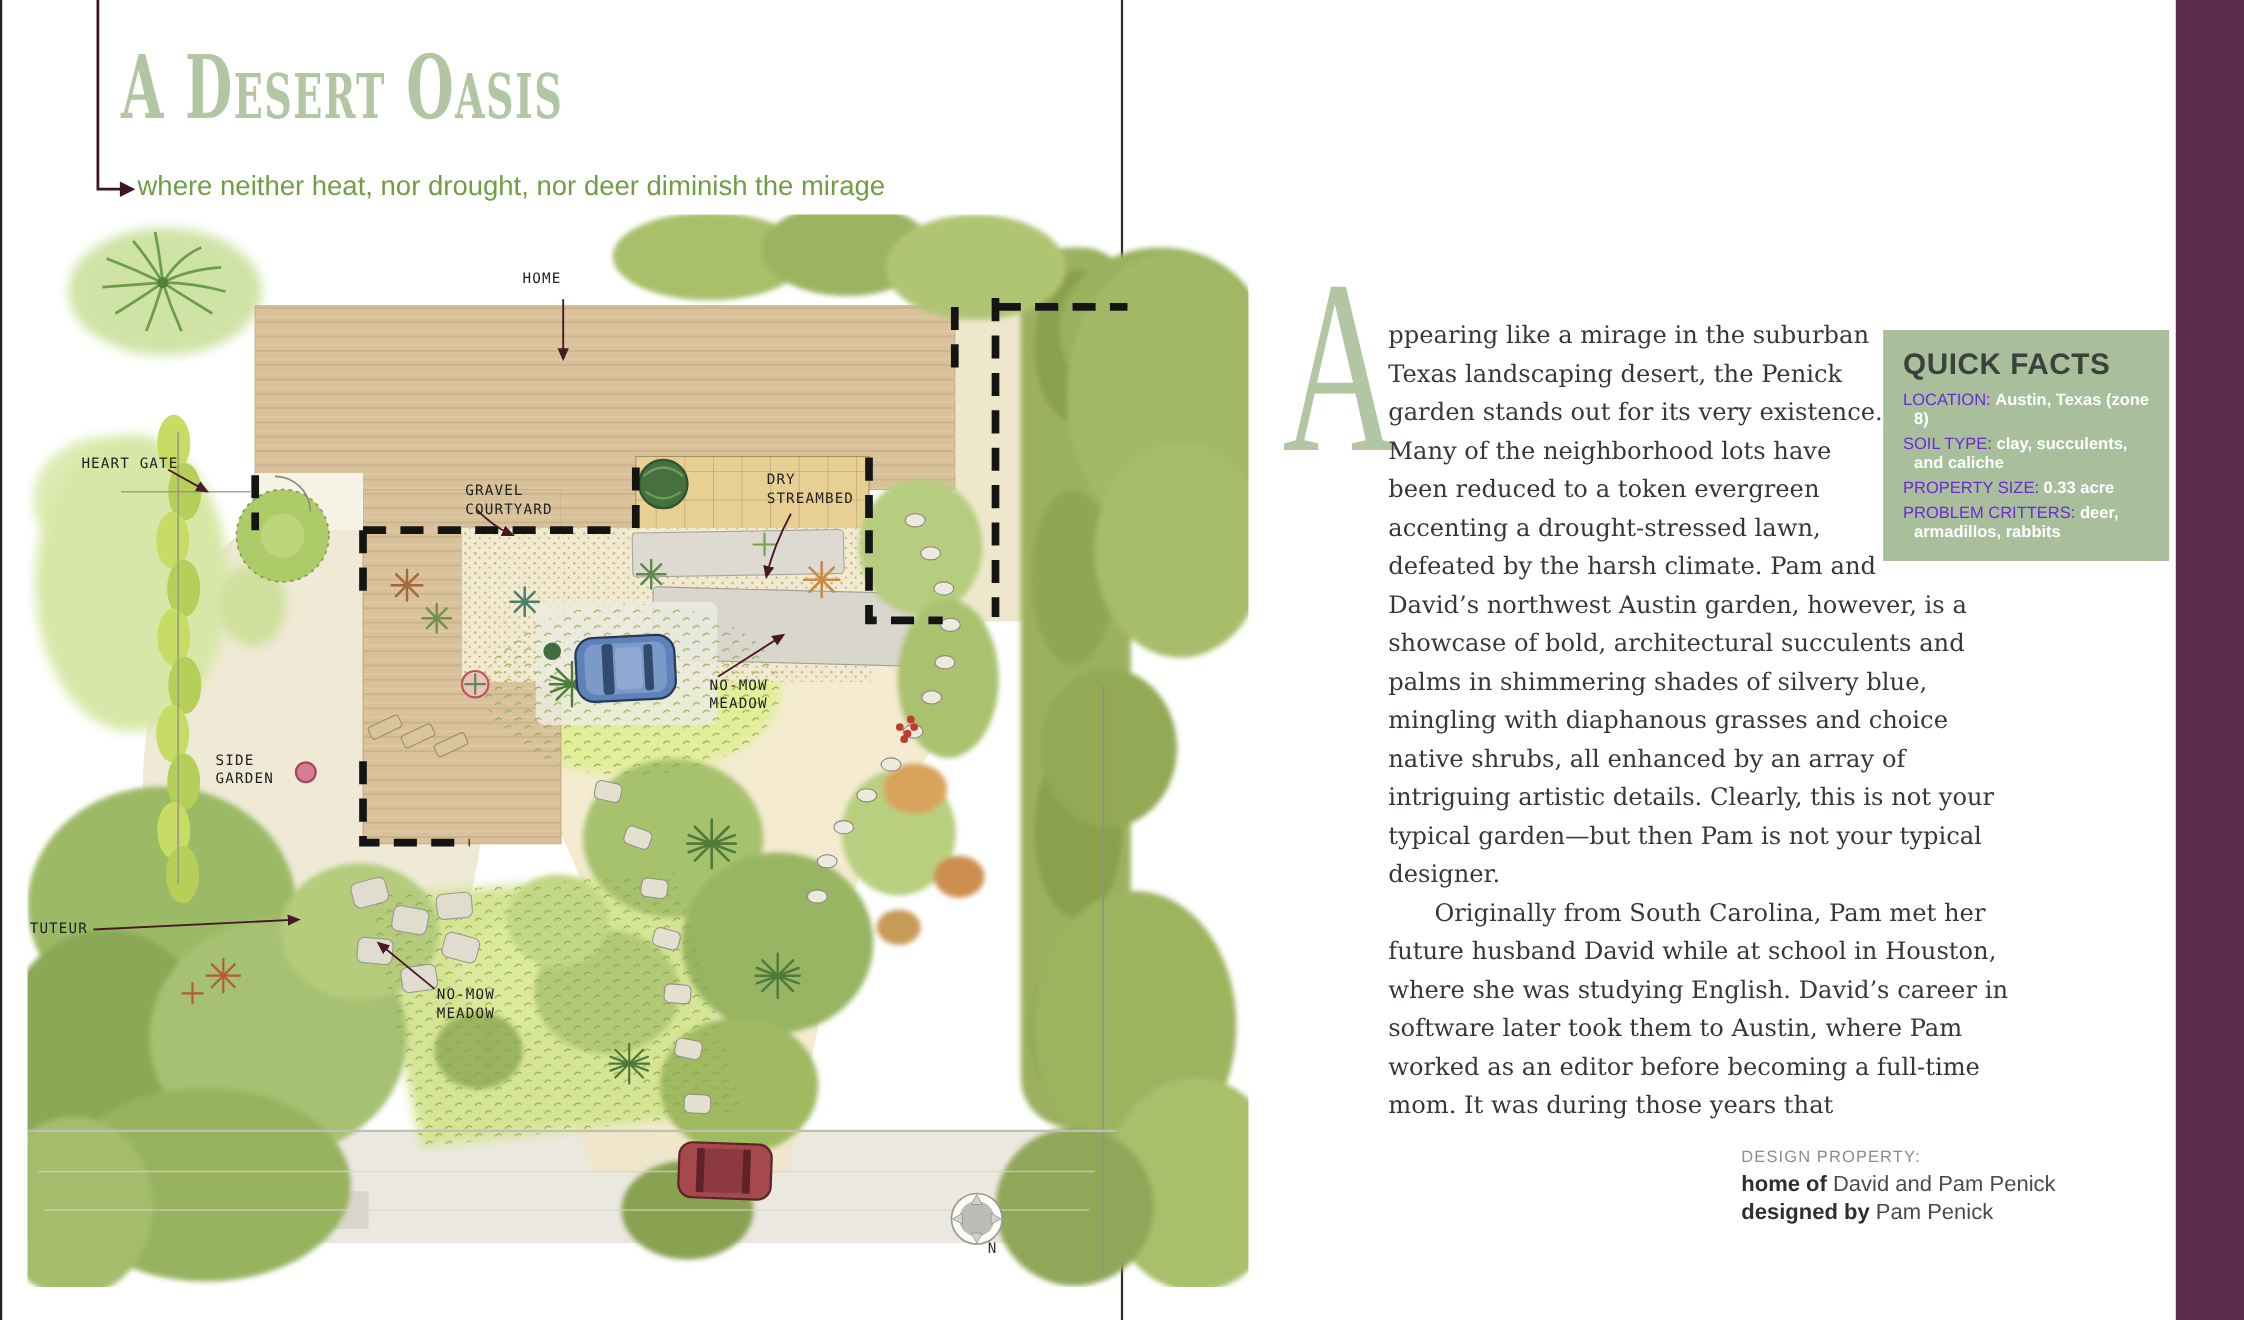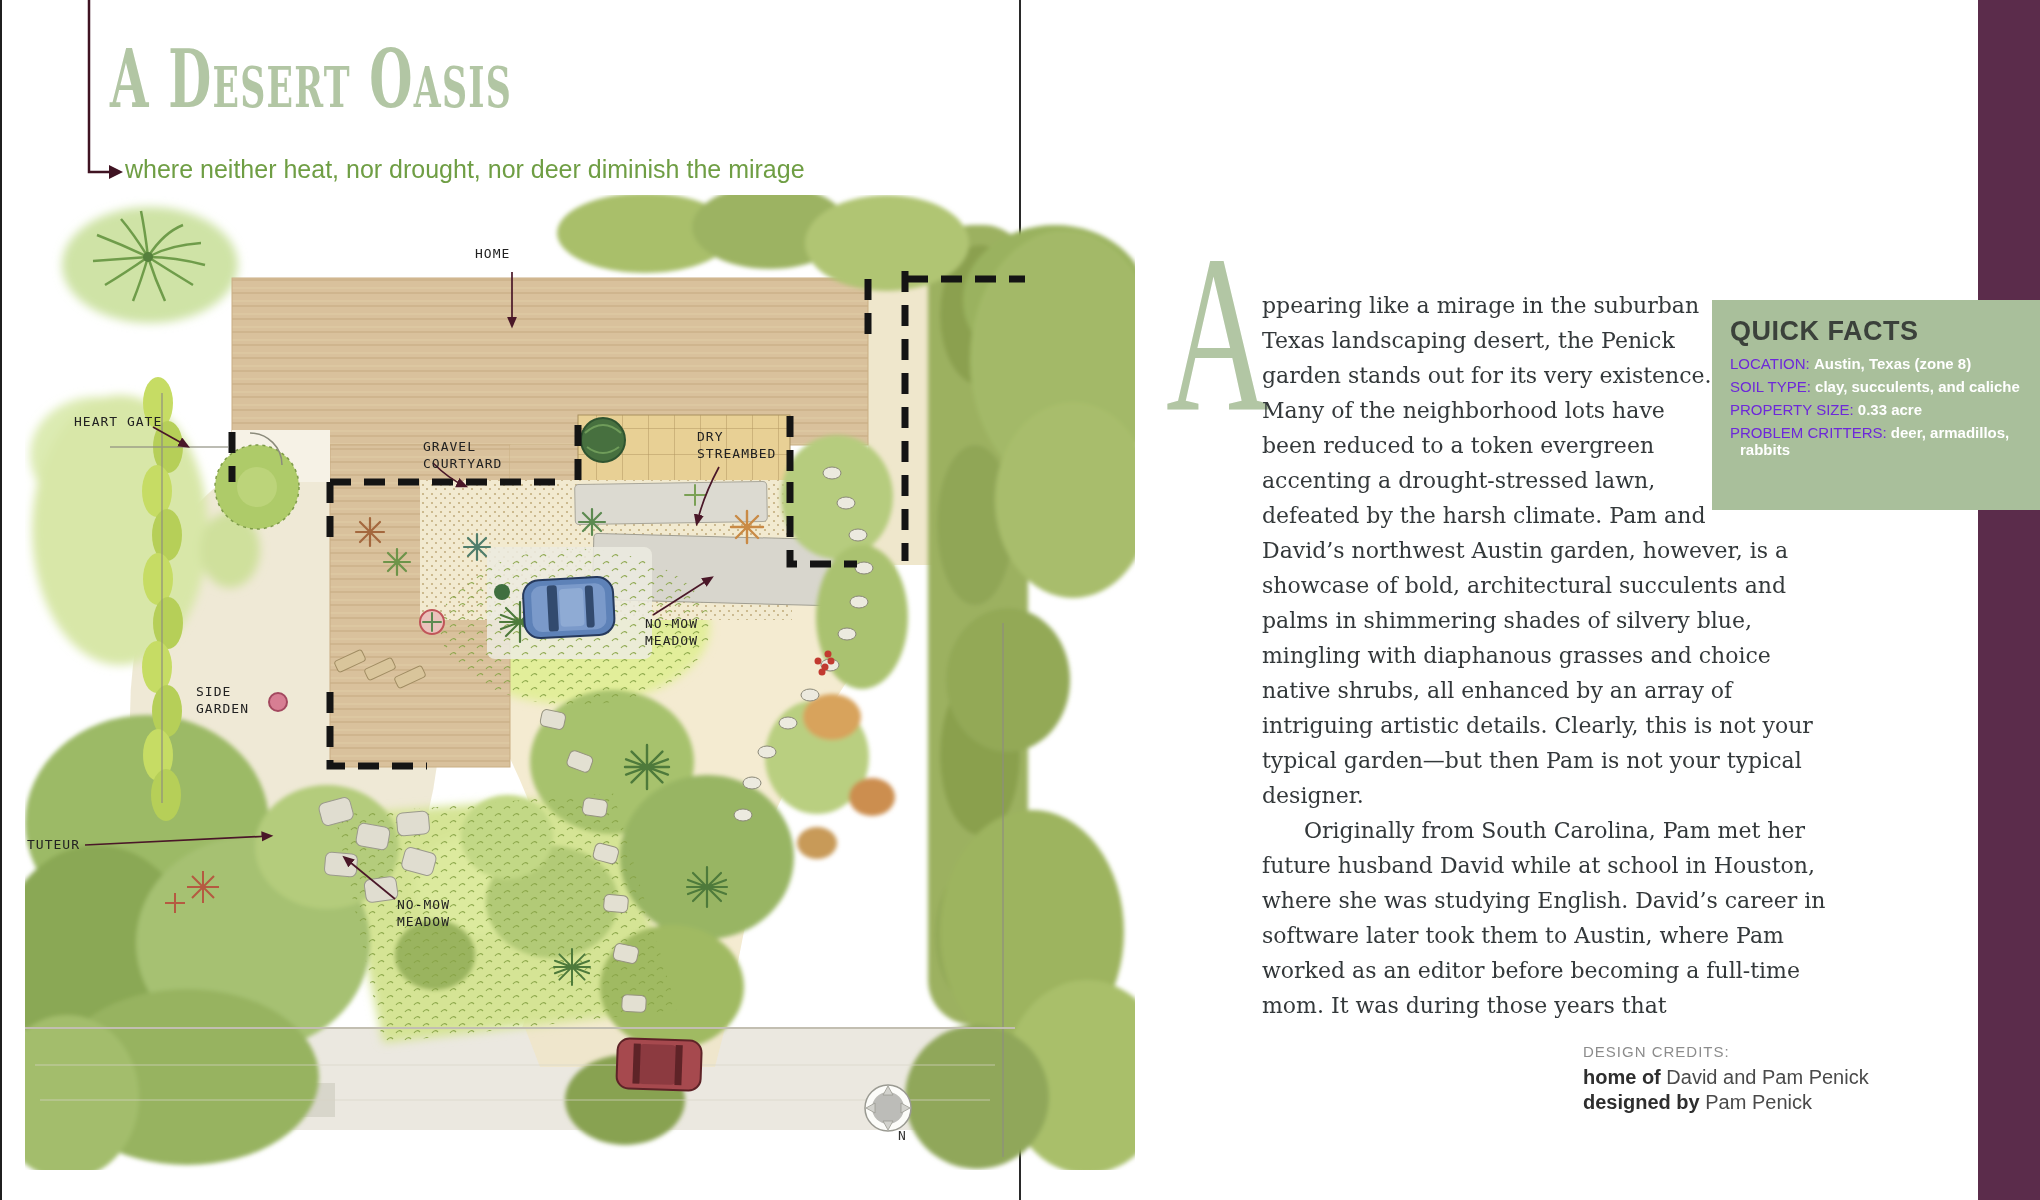--- a/index.html
+++ b/index.html
@@ -27,21 +27,21 @@
     font-family:"DejaVu Sans Mono", monospace;font-size:13px;color:#333;}
 
   .dropcap{position:absolute;left:1166px;top:243px;z-index:2;font-family:"Liberation Serif", serif;
     font-size:225px;line-height:0.8;color:#b2c6a4;transform:scaleX(0.64);transform-origin:left top;}
   .bodycol{position:absolute;left:1262px;top:288px;width:578px;z-index:2;
     font-family:"DejaVu Serif", serif;font-size:22px;line-height:35px;color:#33383a;}
   .bodycol p{margin:0;}
   .bodycol p + p{text-indent:42px;}
   .wrap-spacer{float:right;width:128px;height:218px;}
 
-  .quick-facts{position:absolute;left:1712px;top:300px;width:328px;height:210px;
+  .quick-facts{position:absolute;left:1712px;top:300px;width:260px;height:210px;
     box-sizing:border-box;background:#a9bf9b;padding:16px 18px 14px 18px;z-index:1;}
   .qf-title{font-family:"Liberation Sans", sans-serif;font-weight:700;font-size:27px;
     color:#3b413b;letter-spacing:0.5px;margin:0 0 8px 0;}
   .qf-row{font-family:"Liberation Sans", sans-serif;font-size:15px;line-height:17px;
     margin-bottom:6px;padding-left:10px;text-indent:-10px;}
   .qf-label{color:#6d28d9;font-weight:400;}
   .qf-value{color:#ffffff;font-weight:700;}
 
   .credits{position:absolute;left:1583px;top:1043px;z-index:2;font-family:"Liberation Sans", sans-serif;}
   .credits-heading{font-size:15px;color:#8c8c8c;letter-spacing:1px;margin-bottom:5px;}
@@ -368,20 +368,20 @@
     <span class="qf-label">PROPERTY SIZE:</span>
     <span class="qf-value">0.33 acre</span>
   </div>
   <div class="qf-row">
     <span class="qf-label">PROBLEM CRITTERS:</span>
     <span class="qf-value">deer, armadillos, rabbits</span>
   </div>
 </div>
 
 <div class="credits">
-  <div class="credits-heading">DESIGN CREDITS:</div>
+  <div class="credits-heading">DESIGN PROPERTY:</div>
   <div class="credits-line">
     <b>home of</b><span> David and Pam Penick</span>
   </div>
   <div class="credits-line">
     <b>designed by</b><span> Pam Penick</span>
   </div>
 </div>
 
 </body></html>

